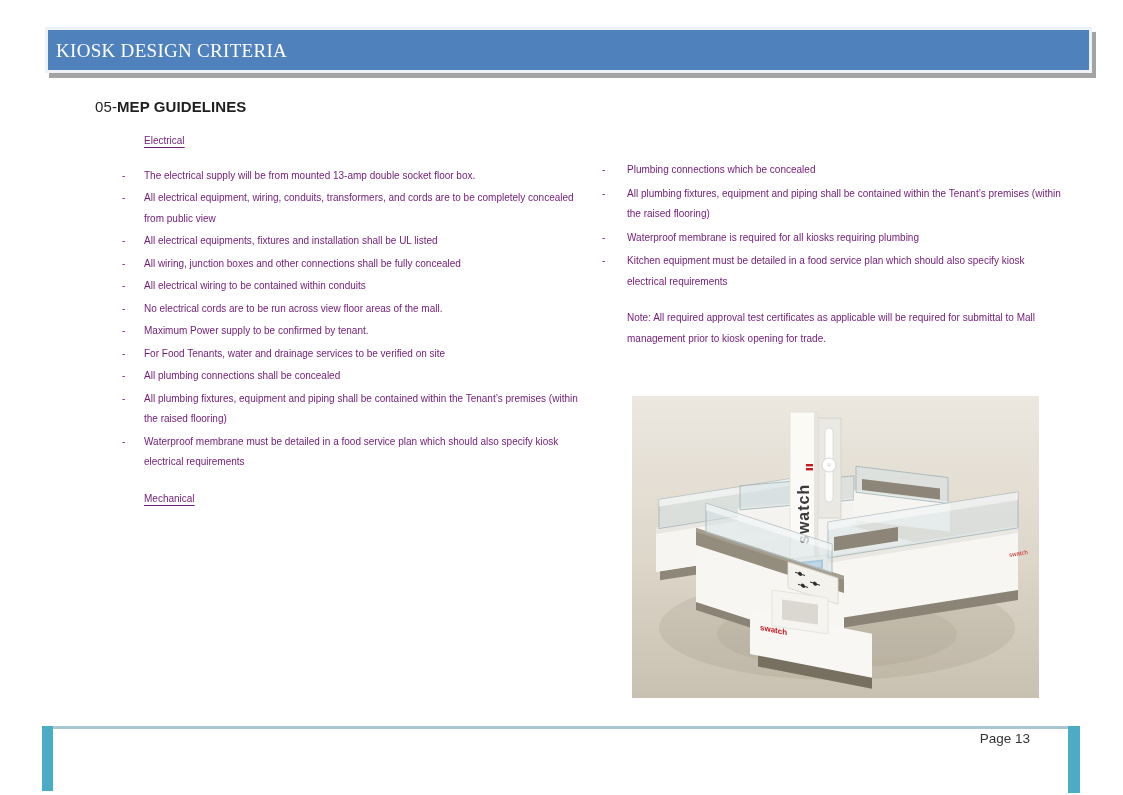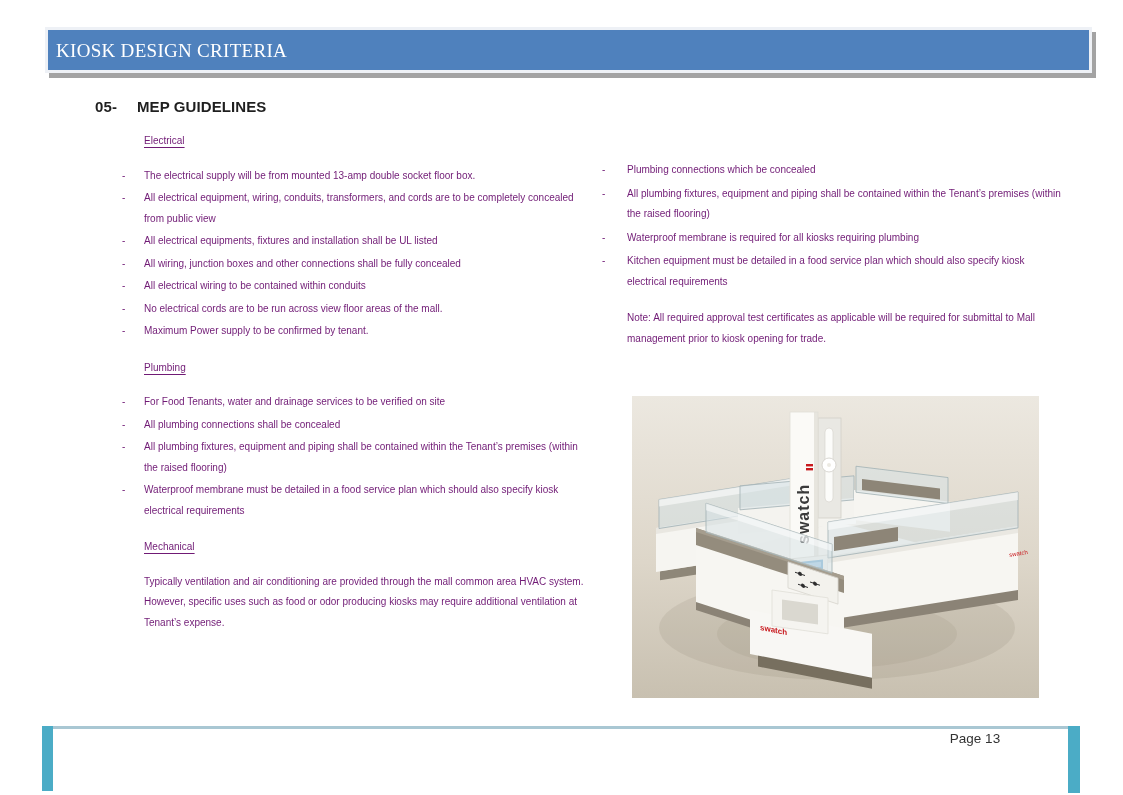--- a/index.html
+++ b/index.html
@@ -28,21 +28,21 @@
     padding:10px 0 0 8px;
     white-space:nowrap;
   }
 
   
   .section-heading {
     position:absolute; left:95px; top:98px;
     font-size:15px; font-weight:bold; color:#1f1f1f;
     letter-spacing:0.1px;
   }
-  .section-heading .sec-num { font-weight:700; margin-right:20px; }
+  .section-heading .sec-num { font-weight:400; margin-right:0; }
 
   
   .col { position:absolute; font-size:10px; line-height:20.5px; color:#701a75; }
   .col-left  { left:122px; top:131px; width:466px; }
   .col-right { left:602px; top:160px; width:460px; }
 
   .subheading {
     margin:0 0 14px 22px;
     text-decoration:underline;
     text-underline-offset:3px;
@@ -72,21 +72,21 @@
   }
   .accent-bar { position:absolute; background:#4bacc6; }
   .accent-bar.left  { left:42px;  top:726px; width:11px; height:65px; }
   .accent-bar.right { left:1068px; top:726px; width:12px; height:67px; }
   .footer-text-left {
     position:absolute; left:97px; top:731px;
     font-size:13.5px; color:#333;
   }
   .footer-text-right {
     position:absolute; left:920px; top:731px; width:110px;
-    text-align:center; font-size:13.5px; color:#333;
+    text-align:right; font-size:13.5px; color:#333;
   }
 </style>
 </head>
 <body>
 
 <div class="page">
 
   <div class="banner">
     <div class="banner-title">KIOSK DESIGN CRITERIA</div>
   </div>
@@ -120,41 +120,39 @@
     </div>
     <div class="bullet">
       <span class="dash">-</span>
       <span class="btext">No electrical cords are to be run across view floor areas of the mall.</span>
     </div>
     <div class="bullet">
       <span class="dash">-</span>
       <span class="btext">Maximum Power supply to be confirmed by tenant.</span>
     </div>
 
-    <div class="subheading mt">Plumbing</div>
 
     <div class="bullet">
       <span class="dash">-</span>
       <span class="btext">For Food Tenants, water and drainage services to be verified on site</span>
     </div>
     <div class="bullet">
       <span class="dash">-</span>
       <span class="btext">All plumbing connections shall be concealed</span>
     </div>
     <div class="bullet">
       <span class="dash">-</span>
       <span class="btext">All plumbing fixtures, equipment and piping shall be contained within the Tenant’s premises (within the raised flooring)</span>
     </div>
     <div class="bullet">
       <span class="dash">-</span>
       <span class="btext">Waterproof membrane must be detailed in a food service plan which should also specify kiosk electrical requirements</span>
     </div>
 
     <div class="subheading mt">Mechanical</div>
-    <div class="paragraph">Typically ventilation and air conditioning are provided through the mall common area HVAC system. However, specific uses such as food or odor producing kiosks may require additional ventilation at Tenant’s expense.</div>
   </div>
 
   <div class="col col-right">
     <div class="bullet">
       <span class="dash">-</span>
       <span class="btext">Plumbing connections which be concealed</span>
     </div>
     <div class="bullet">
       <span class="dash">-</span>
       <span class="btext">All plumbing fixtures, equipment and piping shall be contained within the Tenant’s premises (within the raised flooring)</span>

